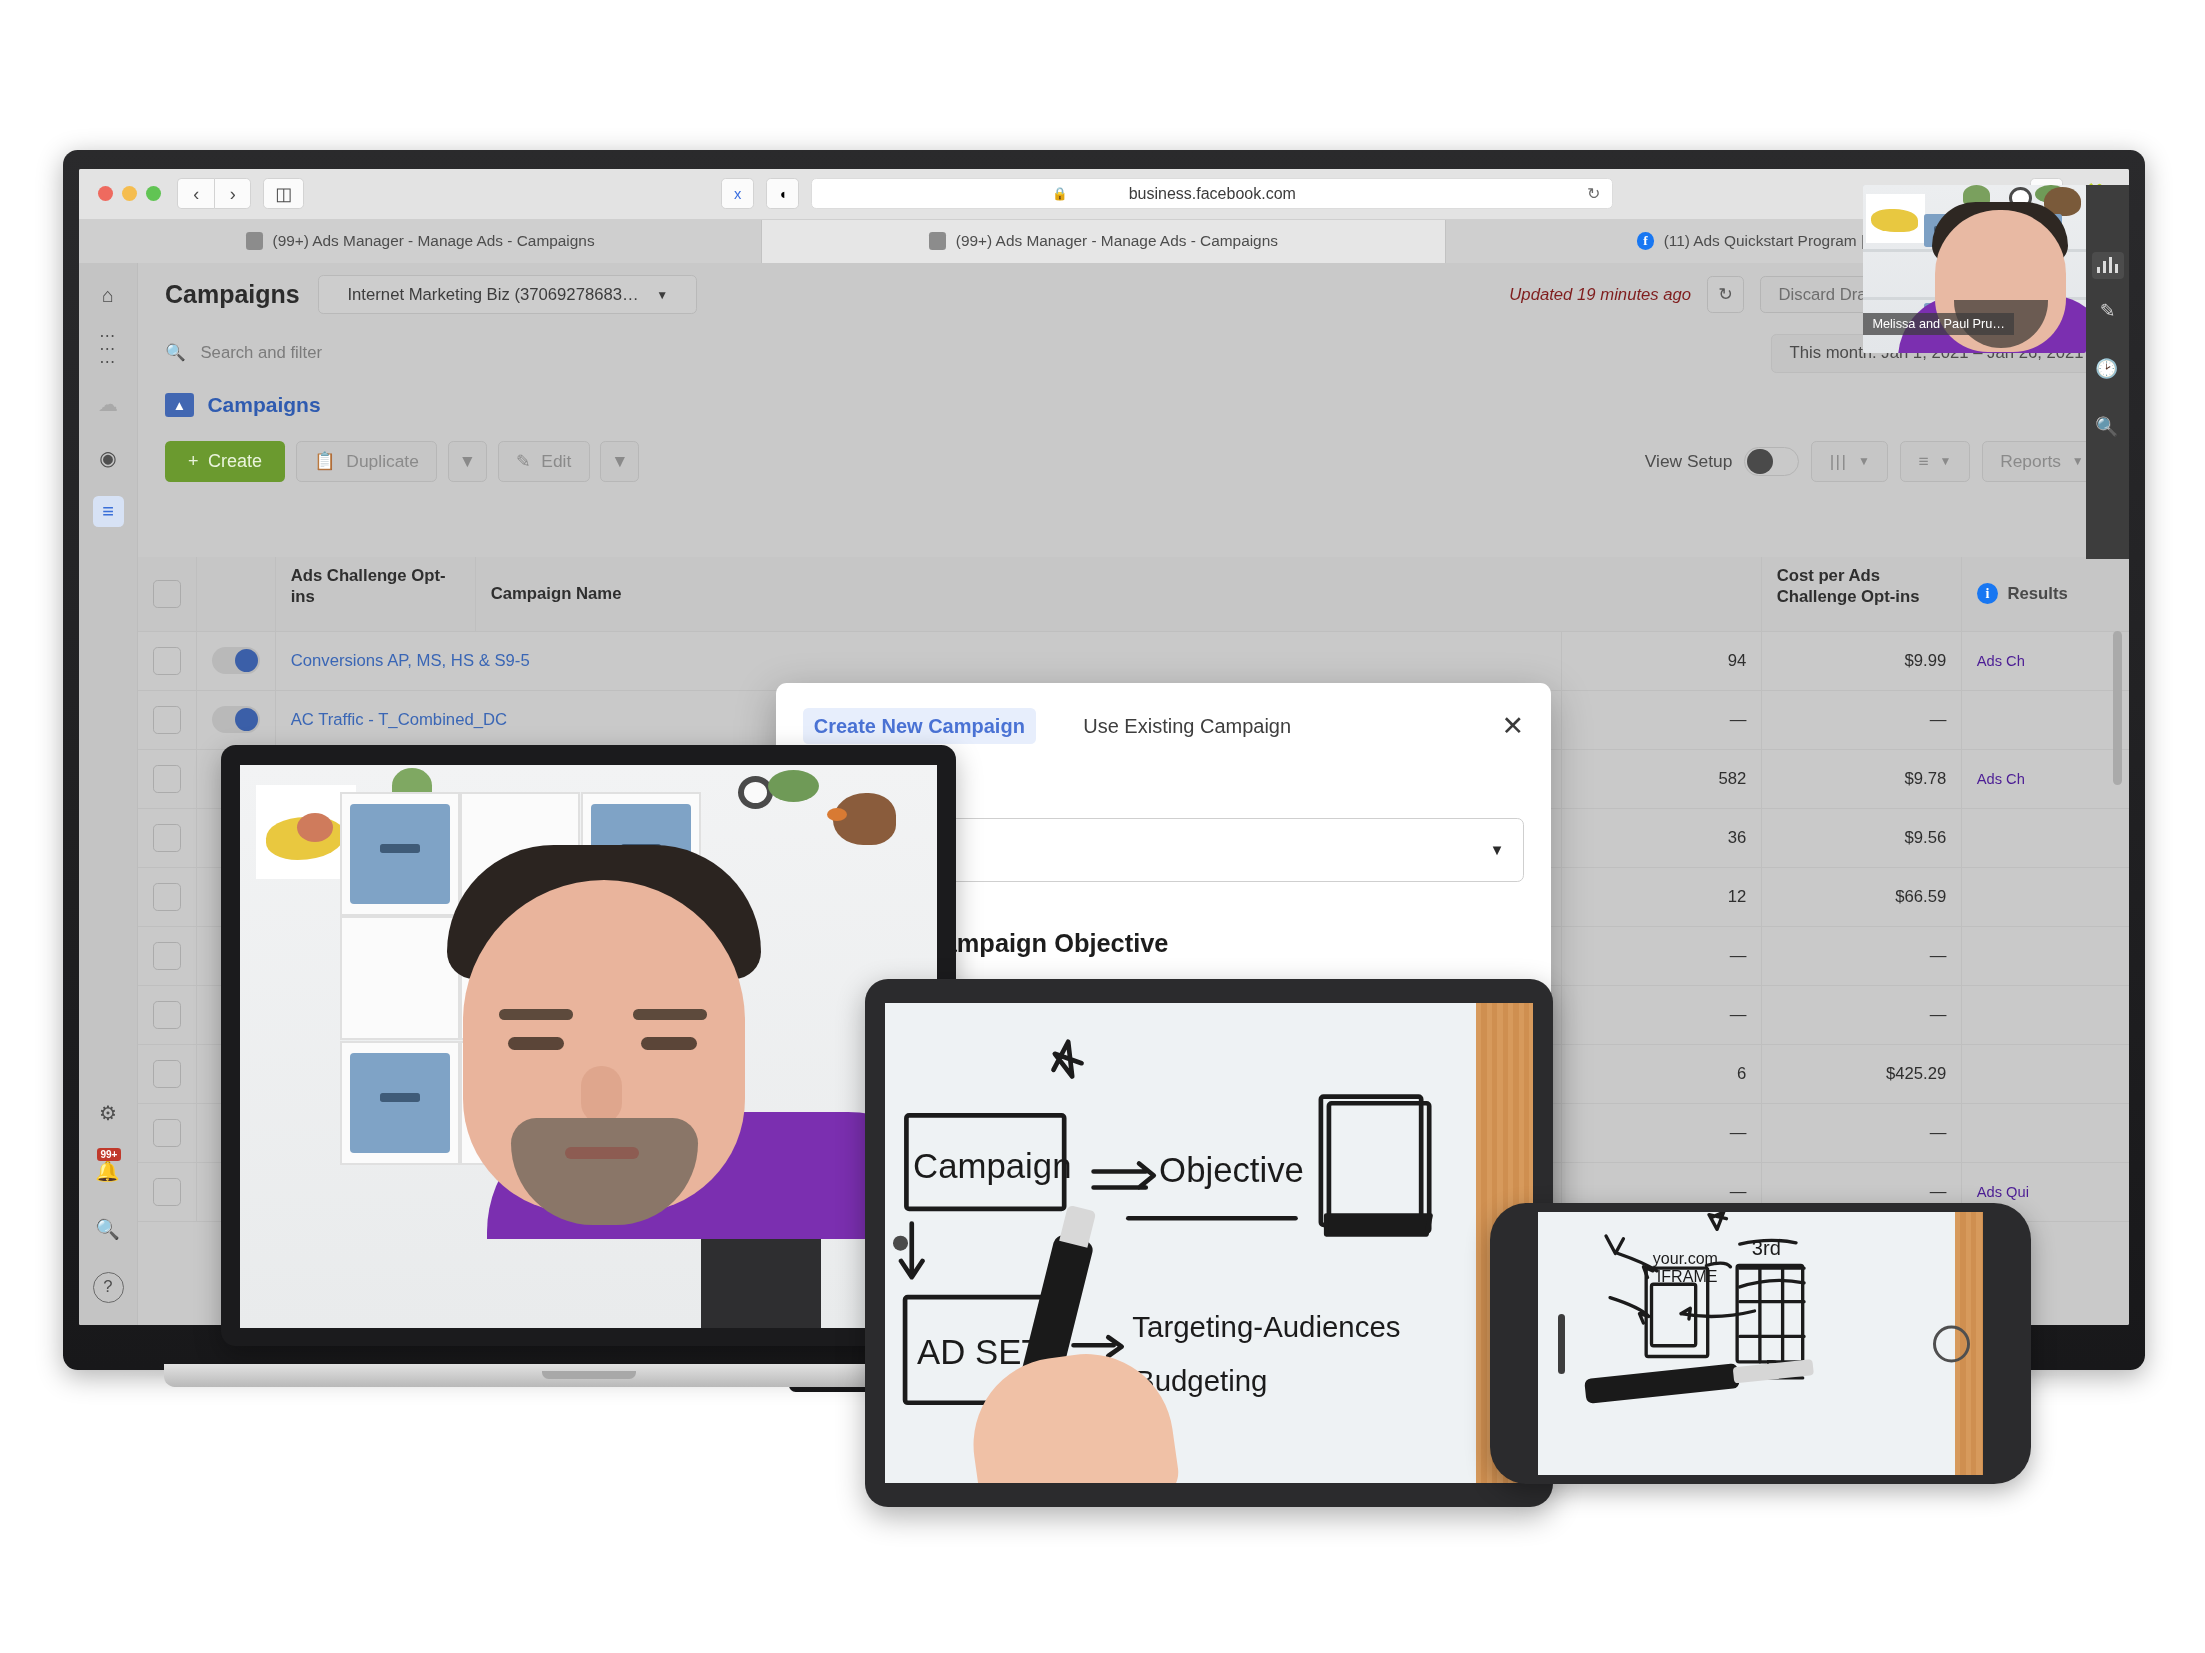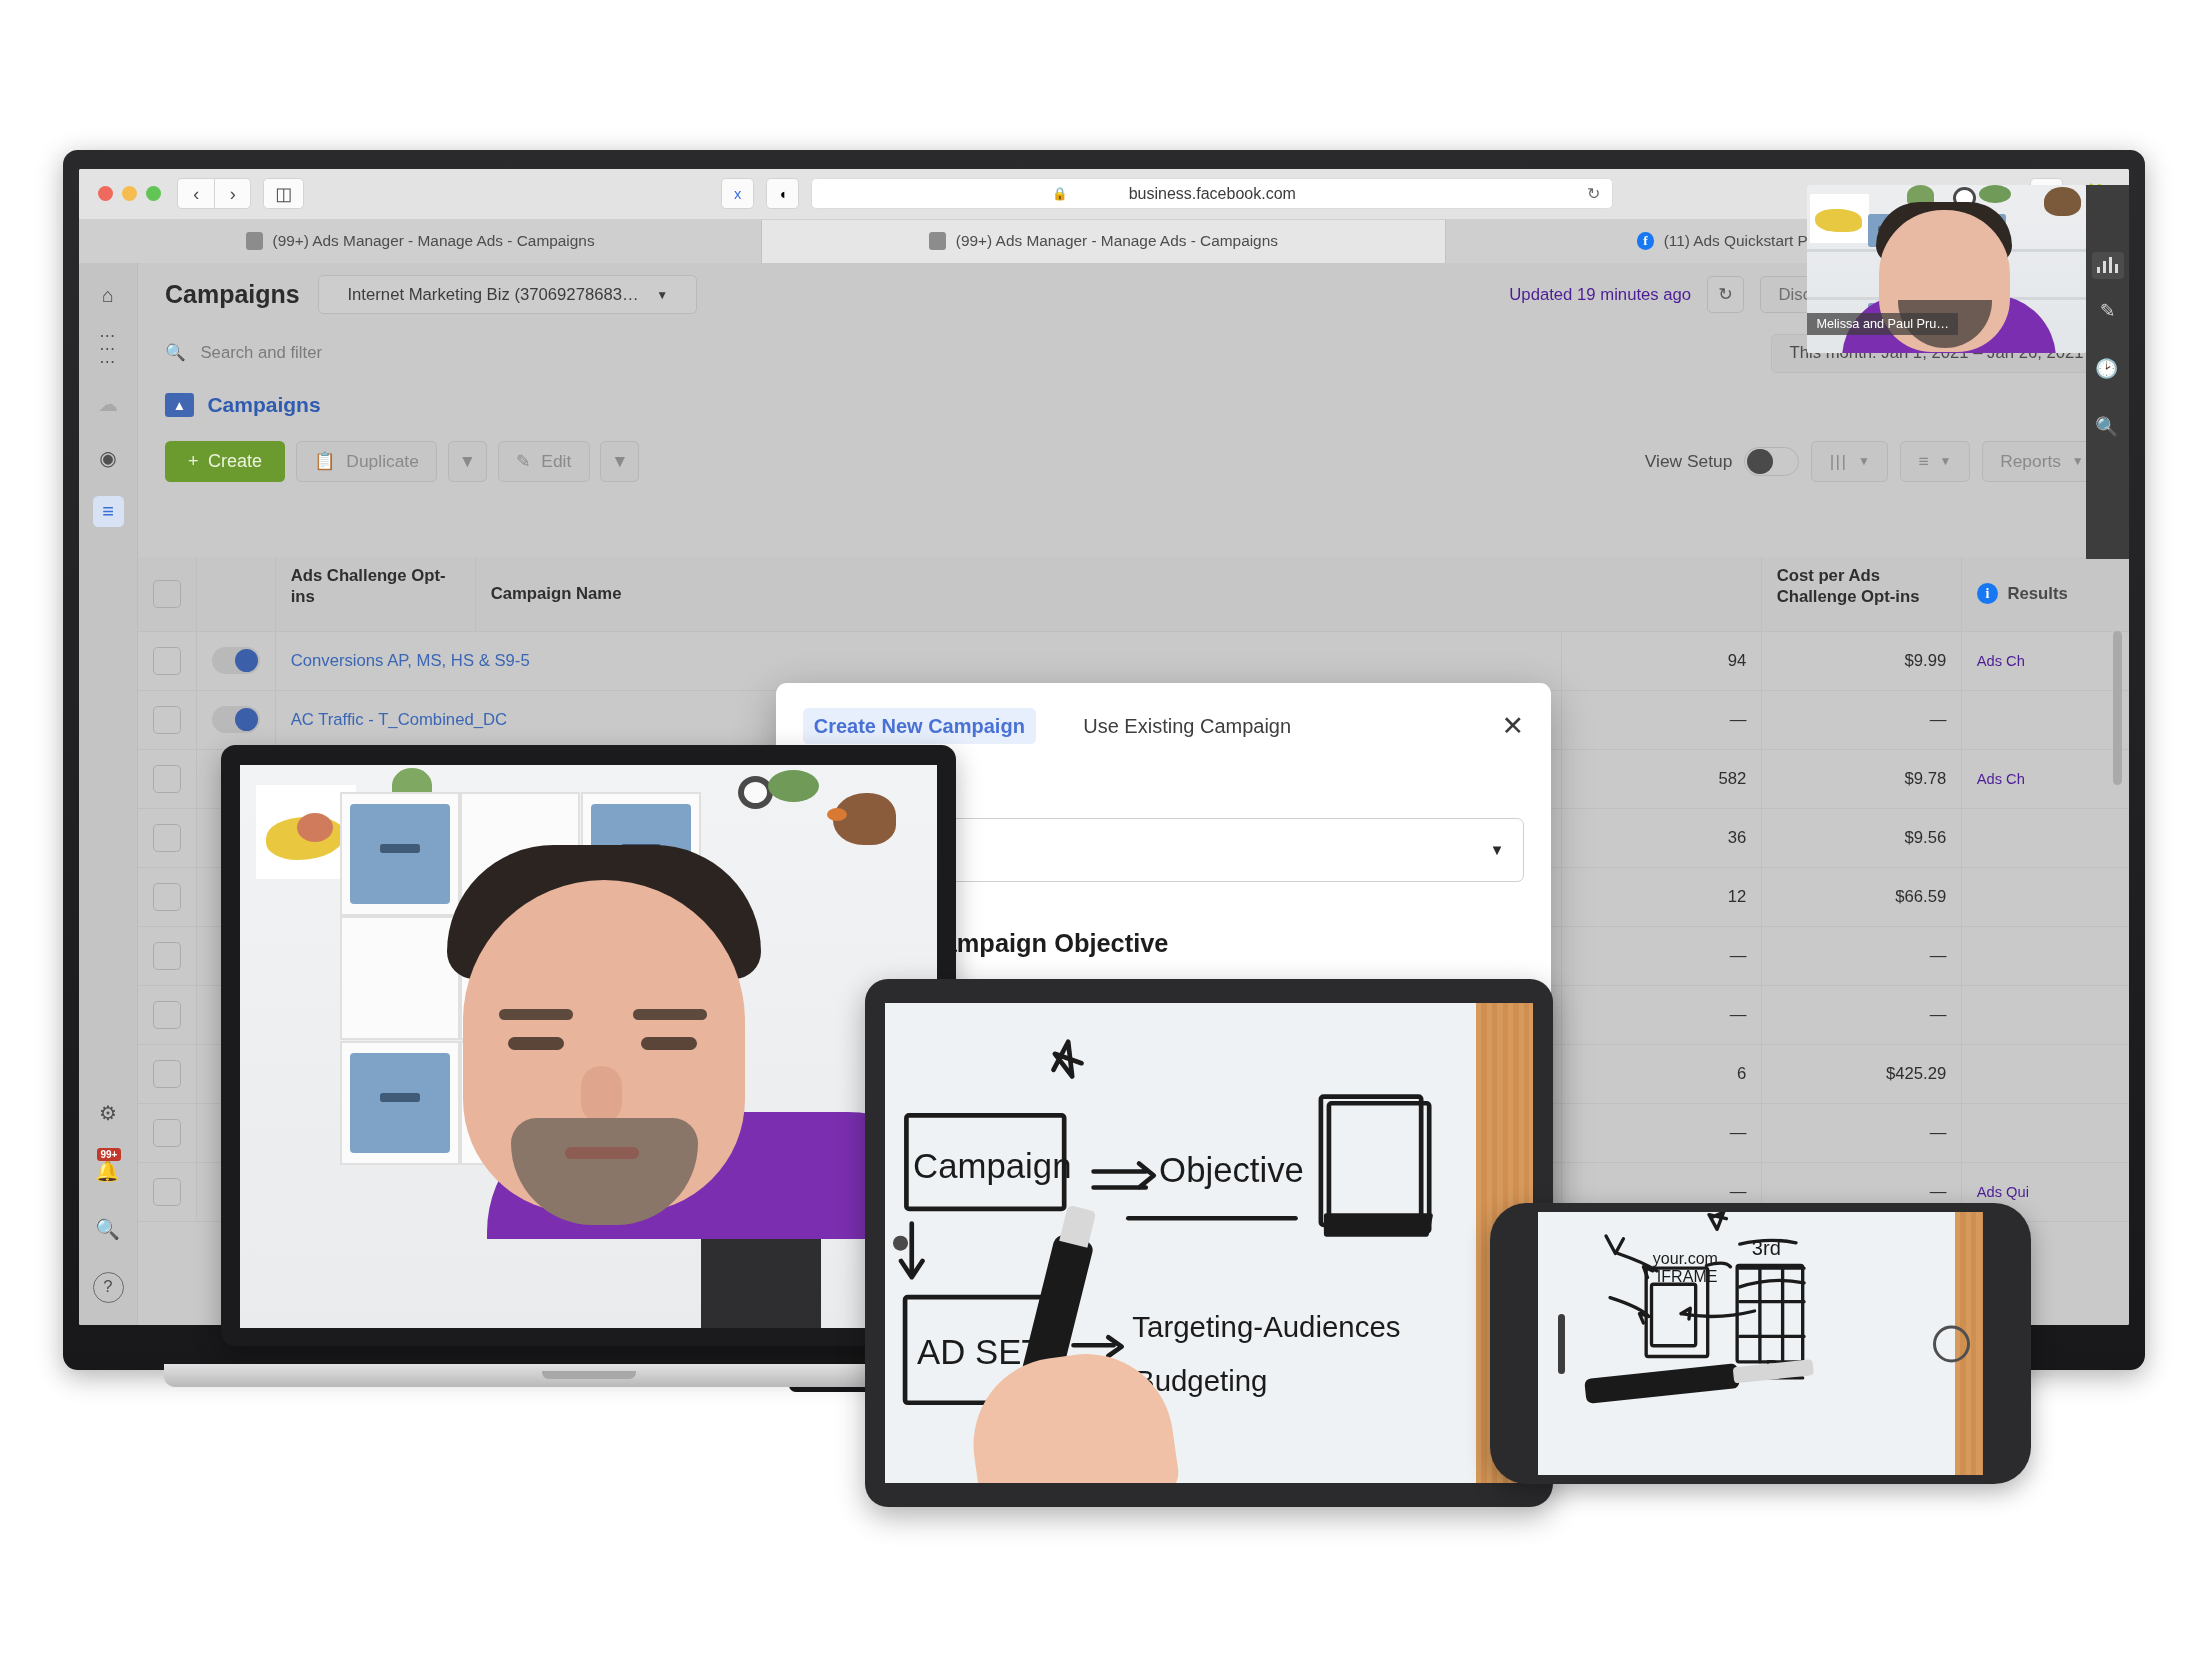--- a/index.html
+++ b/index.html
@@ -91,21 +91,21 @@
   .app-main { flex:1; position:relative; }
 
   .am-header { height:64px; display:flex; align-items:center; padding:0 27px; gap:18.7px; }
   .am-title { font-size:25px; font-weight:bold; color:#2c2c2c;}
   .acct-select {
     height:39px; min-width:361px; background:#cdcdcd; border:0.7px solid #b9b9b9; border-radius:5.3px;
     display:flex; align-items:center; padding:0 28px; gap:17.4px; font-size:16.7px; color:#3d3d3d;
   }
   .acct-select .chev{ margin-left:auto; font-size:12px;}
   .am-header-right{ margin-left:auto; display:flex; align-items:center; gap:16px; }
-  .updated { font-size:16.7px; color:#4c1d95; }
+  .updated { font-size:16.7px; color:#7f1d1d;font-style:italic; }
   .circ-btn { width:37px;height:37px;border:0.7px solid #b5b5b5;border-radius:5.3px;background:#cacaca;
     display:flex;align-items:center;justify-content:center;font-size:17.4px;color:#5a5a5a;}
   .ghost-btn {
     height:37px; padding:0 17.4px; border:0.7px solid #b5b5b5; border-radius:5.3px; background:#c7c7c7;
     display:flex;align-items:center; font-size:16.7px; color:#6e6e6e;
   }
 
   .am-searchbar { height:53px; display:flex; align-items:center; padding:0 27px; gap:14.7px; }
   .search-box { flex:1; height:39px; display:flex; align-items:center; gap:14.7px;
     font-size:16.7px; color:#7c7c7c; }
@@ -169,21 +169,21 @@
   .mhead{ font-size:25.4px; font-weight:bold; color:#1d1d1d; margin-top:47px;}
   .mlink{ font-size:18px; color:#4a72d4; margin-top:12px;}
   .obj-cols{ display:flex; margin-top:49px; }
   .obj-col{ flex:1; }
   .obj-colhead{ font-size:16.7px; color:#9a9a9a; margin-bottom:23px;}
   .obj-item{ display:flex; align-items:center; gap:14.7px; height:43px; font-size:18.7px; color:#3a3a3a;}
   .obj-radio{ width:23px;height:23px;border:1.3px solid #bbb;border-radius:50%;flex:none;}
 
   
   .webcam{
-    position:absolute; right:43px; top:16px; width:279px; height:168px;
+    position:absolute; right:43px; top:16px; width:223px; height:168px;
     background:#cfd3d8; overflow:hidden; border-radius:2px;
   }
   .wc-shelf{ position:absolute; inset:0; background:
       linear-gradient(180deg,#eceef0 0%, #e3e6e9 100%);}
   .wc-box{ position:absolute; background:#7da0c4; border-radius:2.7px;}
   .wc-box::after{content:""; position:absolute; left:24%; top:36%; width:52%; height:6px;
     background:#44607d; border-radius:2px;}
   .wc-shelfline{ position:absolute; left:0; right:0; height:3.3px; background:#d3d7da;}
   .wc-head{ position:absolute; left:72px; top:25.4px; width:131px; height:142px;
     background:#e8b9a3; border-radius:64px 64px 53px 53px;}

